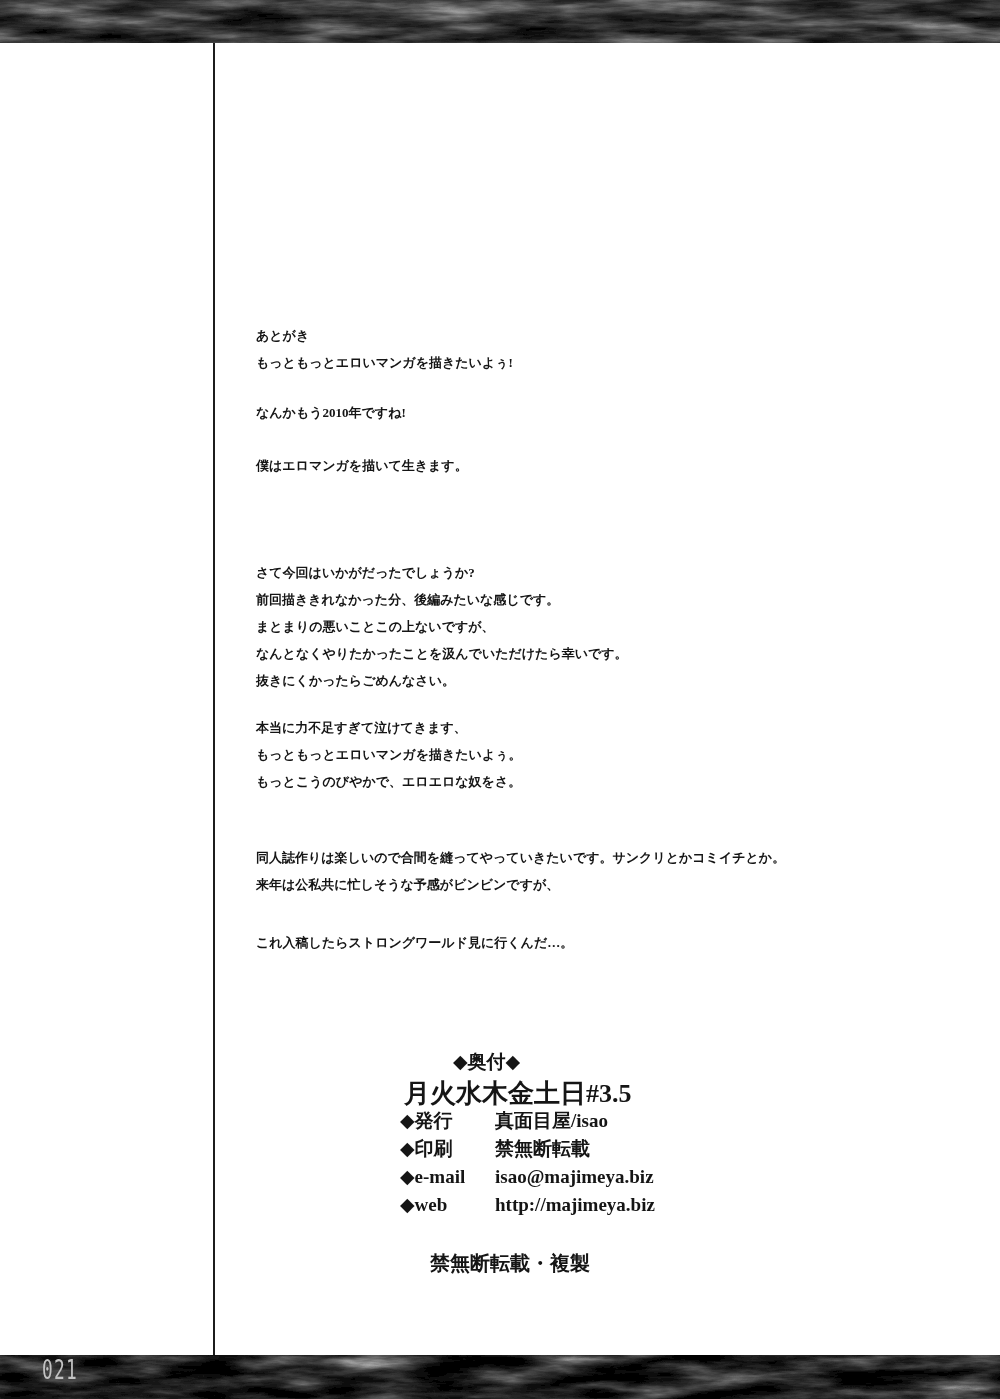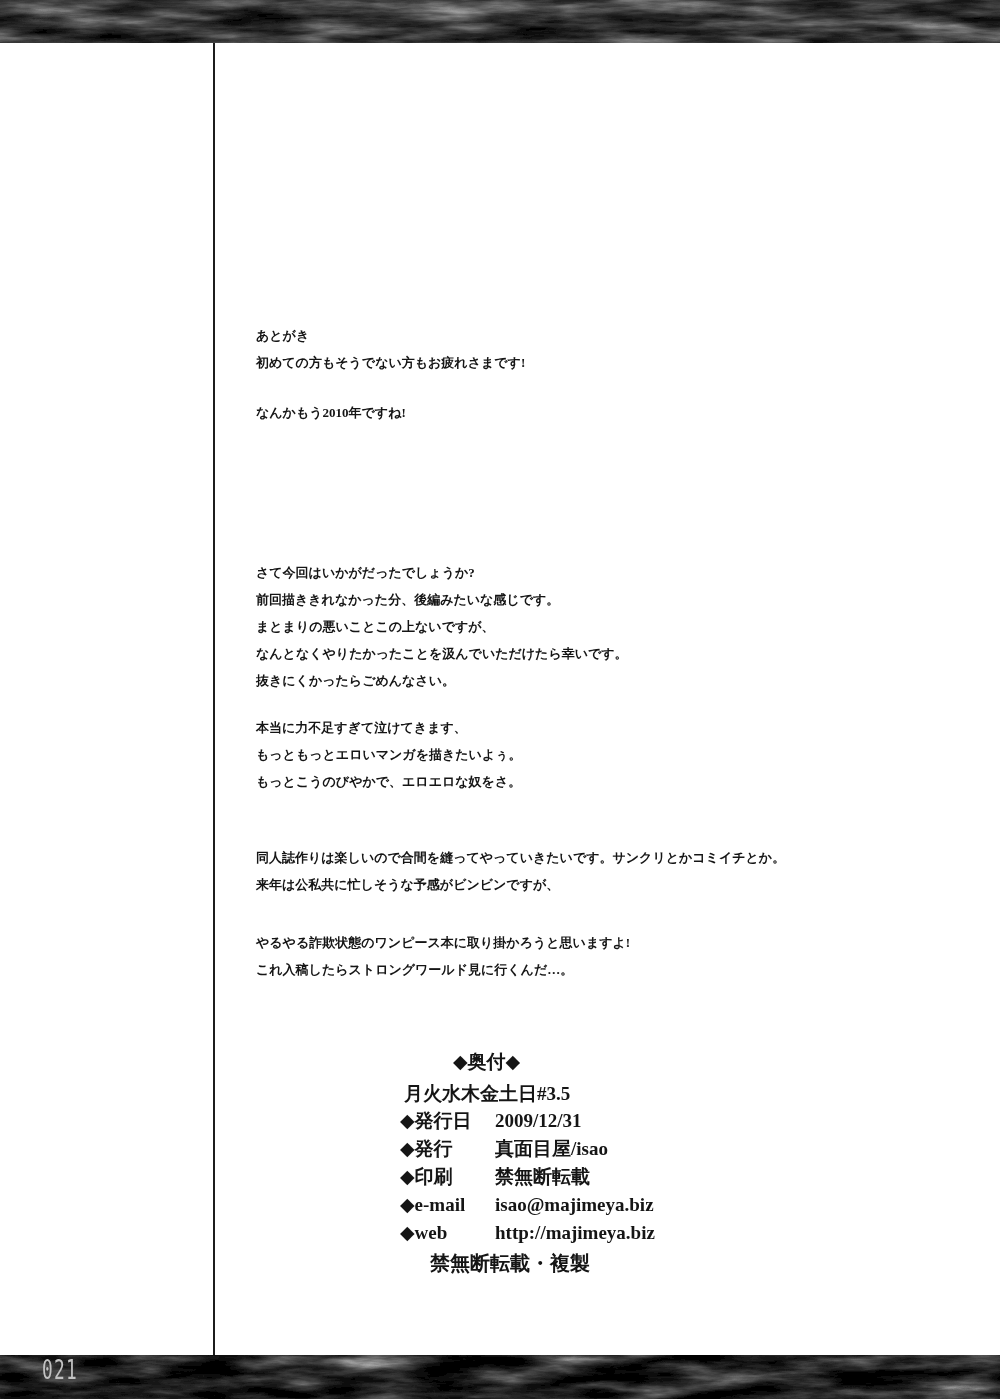--- a/index.html
+++ b/index.html
@@ -46,21 +46,21 @@
   }
   .b0{top:322px;} .b1{top:399px;} .b2{top:452px;}
   .b3{top:559px;} .b4{top:714px;} .b5{top:844px;} .b6{top:929px;}
   
   .colophon-heading{
     position:absolute;left:453px;top:1048px;margin:0;
     font-size:19px;line-height:28px;font-weight:bold;white-space:nowrap;
   }
   .colophon-title{
     position:absolute;left:404px;top:1080px;margin:0;
-    font-size:19px;line-height:28px;font-weight:bold;white-space:nowrap;
+    font-size:26px;line-height:28px;font-weight:bold;white-space:nowrap;
   }
   .colophon-rows{position:absolute;left:400px;top:1107px;}
   .colophon-row{display:flex;font-size:19px;line-height:28px;font-weight:bold;white-space:nowrap;}
   .colophon-row .label{display:inline-block;width:95px;}
   .colophon-notice{
     position:absolute;left:430px;top:1251px;margin:0;
     font-size:20px;line-height:24px;font-weight:bold;white-space:nowrap;
   }
 </style>
 </head>
@@ -85,57 +85,53 @@
       <rect width="1000" height="43" fill="#060606"></rect>
       <rect width="1000" height="43" filter="url(#rockA)"></rect>
     </svg>
   </div>
 
   <div class="vline"></div>
 
   <main>
     <div class="block b0">
       <p class="line">あとがき</p>
-      <p class="line">初めての方もそうでない方もお疲れさまです!</p>
+      <p class="line">もっともっとエロいマンガを描きたいよぅ!</p>
     </div>
     <div class="block b1">
       <p class="line">なんかもう2010年ですね!</p>
     </div>
     <div class="block b2">
+      <p class="line">僕はエロマンガを描いて生きます。</p>
     </div>
     <div class="block b3">
       <p class="line">さて今回はいかがだったでしょうか?</p>
       <p class="line">前回描ききれなかった分、後編みたいな感じです。</p>
       <p class="line">まとまりの悪いことこの上ないですが、</p>
       <p class="line">なんとなくやりたかったことを汲んでいただけたら幸いです。</p>
       <p class="line">抜きにくかったらごめんなさい。</p>
     </div>
     <div class="block b4">
       <p class="line">本当に力不足すぎて泣けてきます、</p>
       <p class="line">もっともっとエロいマンガを描きたいよぅ。</p>
       <p class="line">もっとこうのびやかで、エロエロな奴をさ。</p>
     </div>
     <div class="block b5">
       <p class="line">同人誌作りは楽しいので合間を縫ってやっていきたいです。サンクリとかコミイチとか。</p>
       <p class="line">来年は公私共に忙しそうな予感がビンビンですが、</p>
     </div>
     <div class="block b6">
-      <p class="line">やるやる詐欺状態のワンピース本に取り掛かろうと思いますよ!</p>
       <p class="line">これ入稿したらストロングワールド見に行くんだ…。</p>
     </div>
   </main>
 
   <section>
     <h2 class="colophon-heading">◆奥付◆</h2>
     <p class="colophon-title">月火水木金土日#3.5</p>
     <div class="colophon-rows">
-      <div class="colophon-row">
-        <span class="label">◆発行日</span>
-        <span class="value">2009/12/31</span>
-      </div>
       <div class="colophon-row">
         <span class="label">◆発行</span>
         <span class="value">真面目屋/isao</span>
       </div>
       <div class="colophon-row">
         <span class="label">◆印刷</span>
         <span class="value">禁無断転載</span>
       </div>
       <div class="colophon-row">
         <span class="label">◆e-mail</span>

